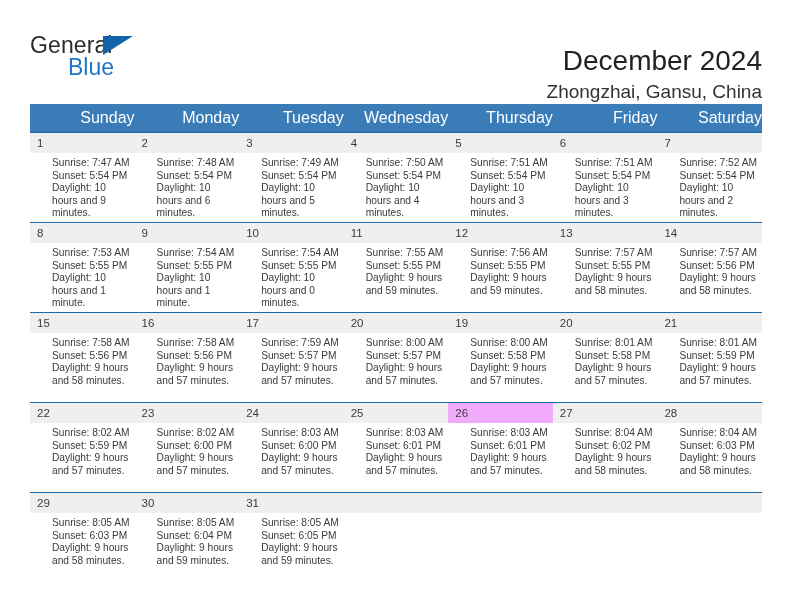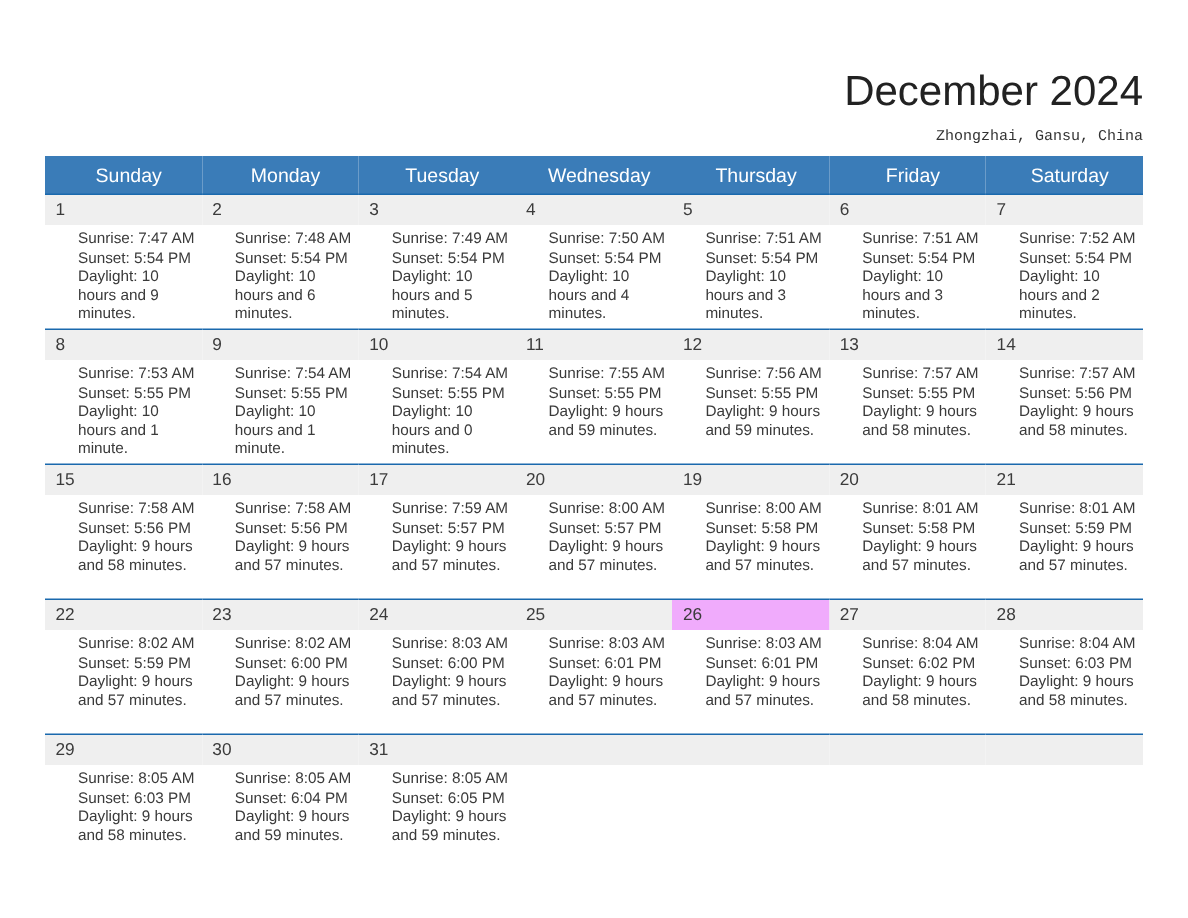--- a/index.html
+++ b/index.html
@@ -71,44 +71,43 @@
   }
   .cal-title {
     font-size: 28px;
     color: #222222;
     line-height: 34px;
     white-space: nowrap;
     font-weight: normal;
     margin: 0;
   }
   .cal-subtitle {
-    font-size: 10px;
+    font-size: 19px;
     color: #333333;
     line-height: 22px;
     margin-top: 3px;
     white-space: nowrap;
-    font-family: Liberation Mono, monospace;
   }
 
   
   .calendar {
     position: absolute;
     left: 30px;
     top: 104px;
     width: 732px;
     border-collapse: collapse;
     table-layout: fixed;
   }
 
   .calendar th {
     background: #3a7cb8;
     color: #ffffff;
-    font-size: 13px;
+    font-size: 16px;
     font-weight: normal;
-    text-align: center;
+    text-align: right;
     padding: 5px 0 5px 7px;
     height: 21px;
     border: none;
   }
 
   .week-row > td {
     vertical-align: top;
     padding: 0;
     border-top: 1.6px solid #1a69ad;
     height: 89px;
@@ -146,20 +145,25 @@
     white-space: normal;
   }
 </style>
 </head>
 <body>
 
 <div class="page">
 
   <div class="header">
 
+    <div class="logo">
+      <span class="logo-general">General</span>
+      <span class="logo-triangle" style="border-left-color: rgb(18, 99, 168);"></span>
+      <span class="logo-blue" style="color: rgb(33, 118, 199);">Blue</span>
+    </div>
 
     <div class="title-block">
       <h1 class="cal-title">December 2024</h1>
       <div class="cal-subtitle">Zhongzhai, Gansu, China</div>
     </div>
 
   </div>
 
   <table class="calendar">
     <thead>

